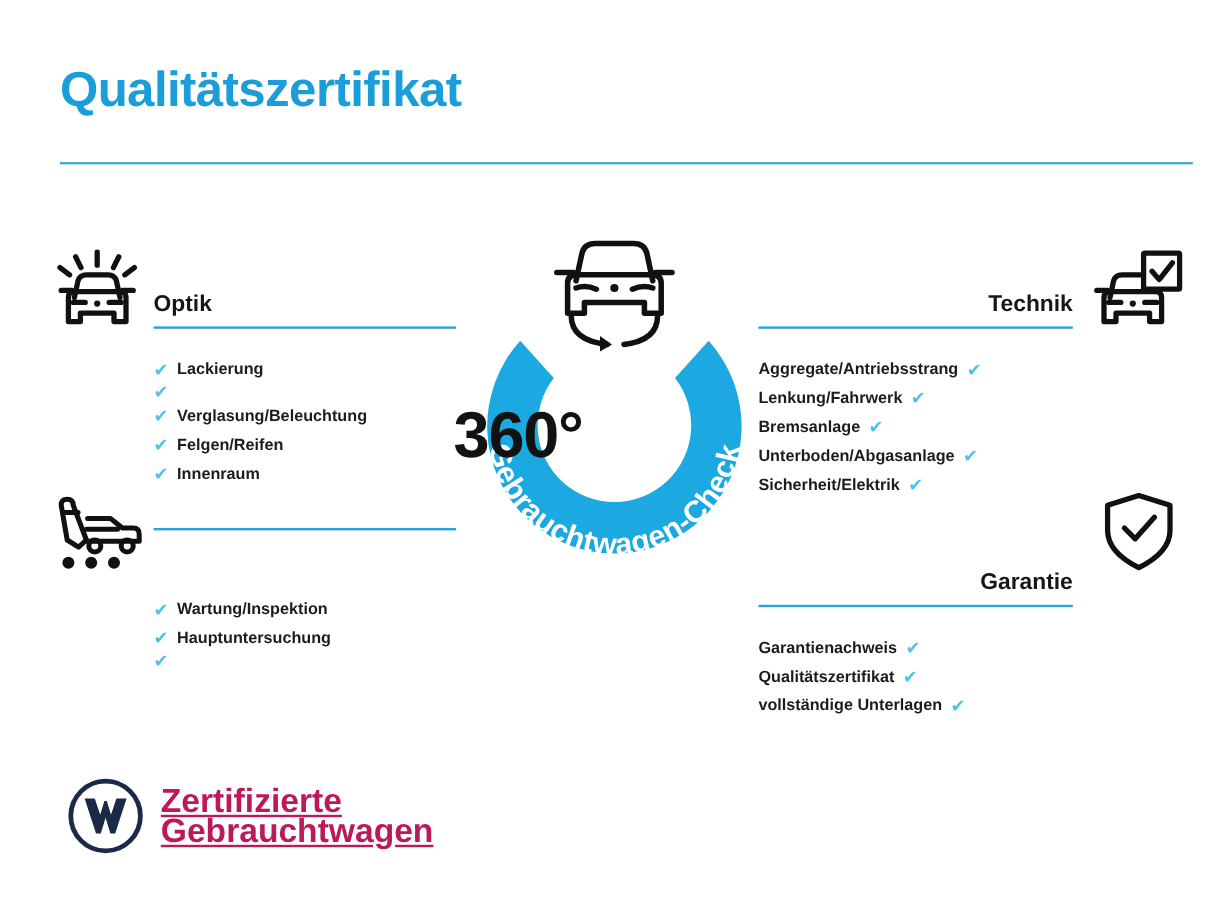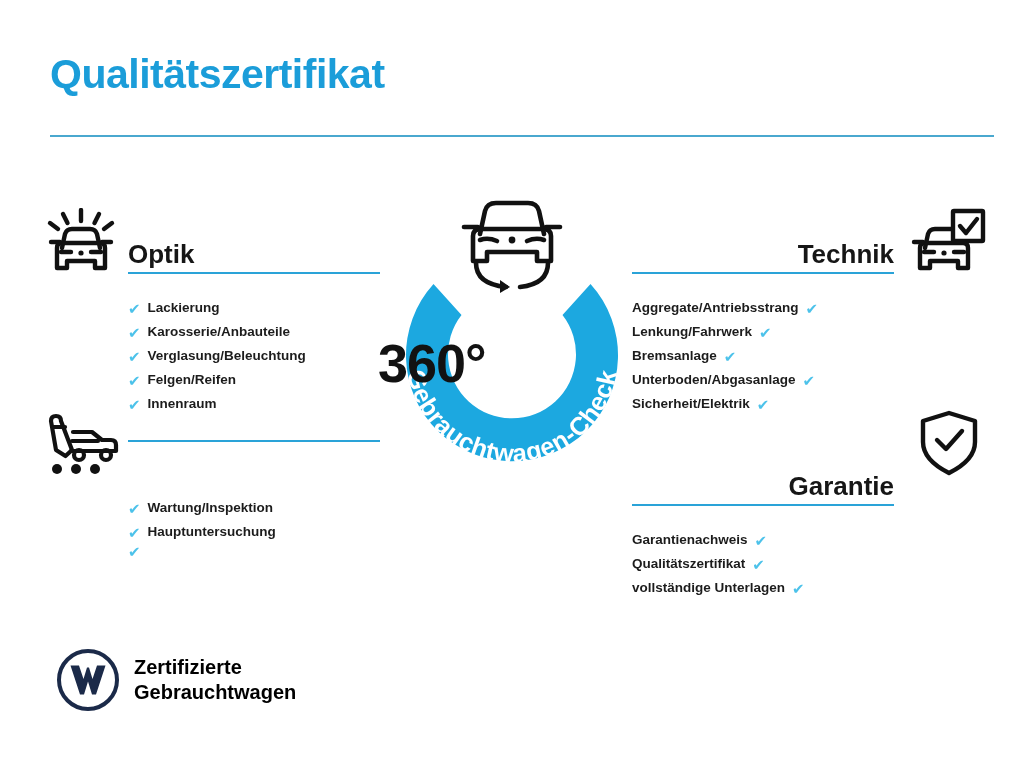--- a/index.html
+++ b/index.html
@@ -38,21 +38,21 @@
 
   
   .block {
     position: absolute;
   }
   .block-head {
     position: relative;
     height: 42px;
   }
   .block-title {
-    font-size: 26px;
+    font-size: 19px;
     font-weight: bold;
     color: #161616;
     line-height: 28px;
     white-space: nowrap;
   }
   .block-rule {
     height: 2px;
     background: #2aa3d8;
     margin-top: 4px;
   }
@@ -127,25 +127,26 @@
   
   #footer-logo {
     position: absolute;
     left: 56px;
     top: 648px;
     display: flex;
     align-items: center;
     gap: 14px;
   }
   #footer-text {
-    font-size: 20px;
-    font-weight: bold;
-    color: #000000;
+    font-size: 28px;
+    font-weight: bold;
+    color: #be185d;
     line-height: 25px;
     white-space: pre-line;
+    text-decoration: underline;
   }
 </style>
 </head>
 <body>
 
 <div id="page-title">Qualitätszertifikat</div>
 <div id="title-rule"></div>
 
 <div class="q-icon" id="icon-optik">
   <svg width="72" height="66" viewBox="0 0 72 66" fill="none" stroke="#111" stroke-width="4.4" stroke-linecap="round" stroke-linejoin="round">
@@ -203,21 +204,20 @@
     <div class="block-title">Optik</div>
     <div class="block-rule"></div>
   </div>
   <ul class="list">
     <li>
         <span class="check">✔</span>
         <span>Lackierung</span>
       </li>
     <li>
         <span class="check">✔</span>
-        <span>Karosserie/Anbauteile</span>
       </li>
     <li>
         <span class="check">✔</span>
         <span>Verglasung/Beleuchtung</span>
       </li>
     <li>
         <span class="check">✔</span>
         <span>Felgen/Reifen</span>
       </li>
     <li>

